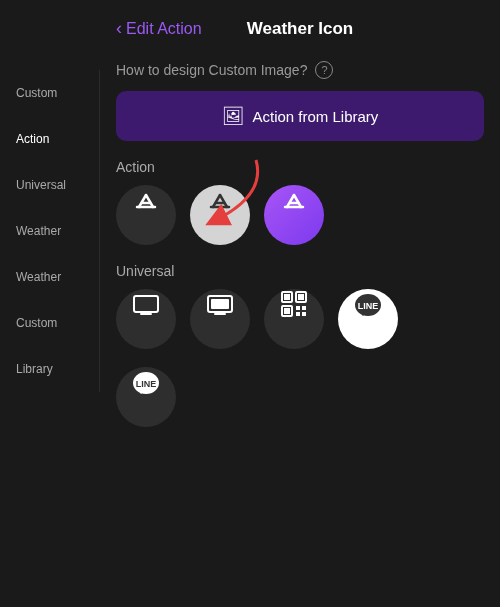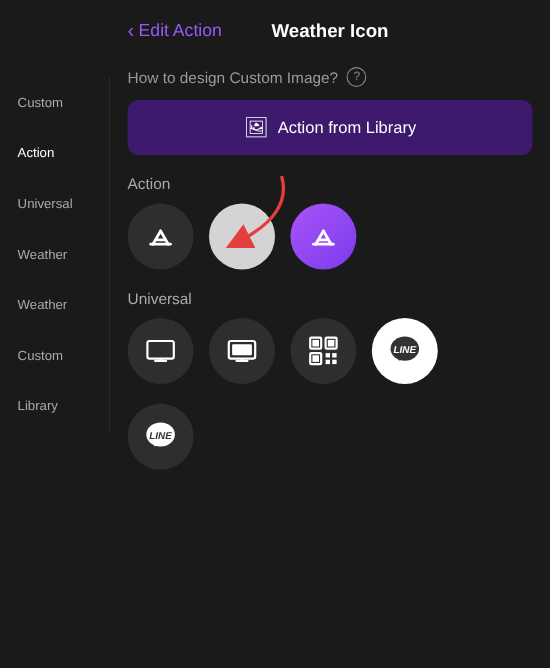--- a/index.html
+++ b/index.html
@@ -150,26 +150,25 @@
       gap: 14px;
       margin-bottom: 18px;
     }
 
     
     .icon-item {
       width: 60px;
       height: 60px;
       border-radius: 50%;
       display: flex;
-      align-items: center;
+      align-items: flex-start;
       justify-content: center;
       cursor: pointer;
       position: relative;
       font-size: 28px;
-      font-style: italic;
     }
 
     .icon-dark {
       background: #2e2e2e;
       color: #fff;
     }
 
     .icon-white {
       background: #d4d4d4;
       color: #333;

